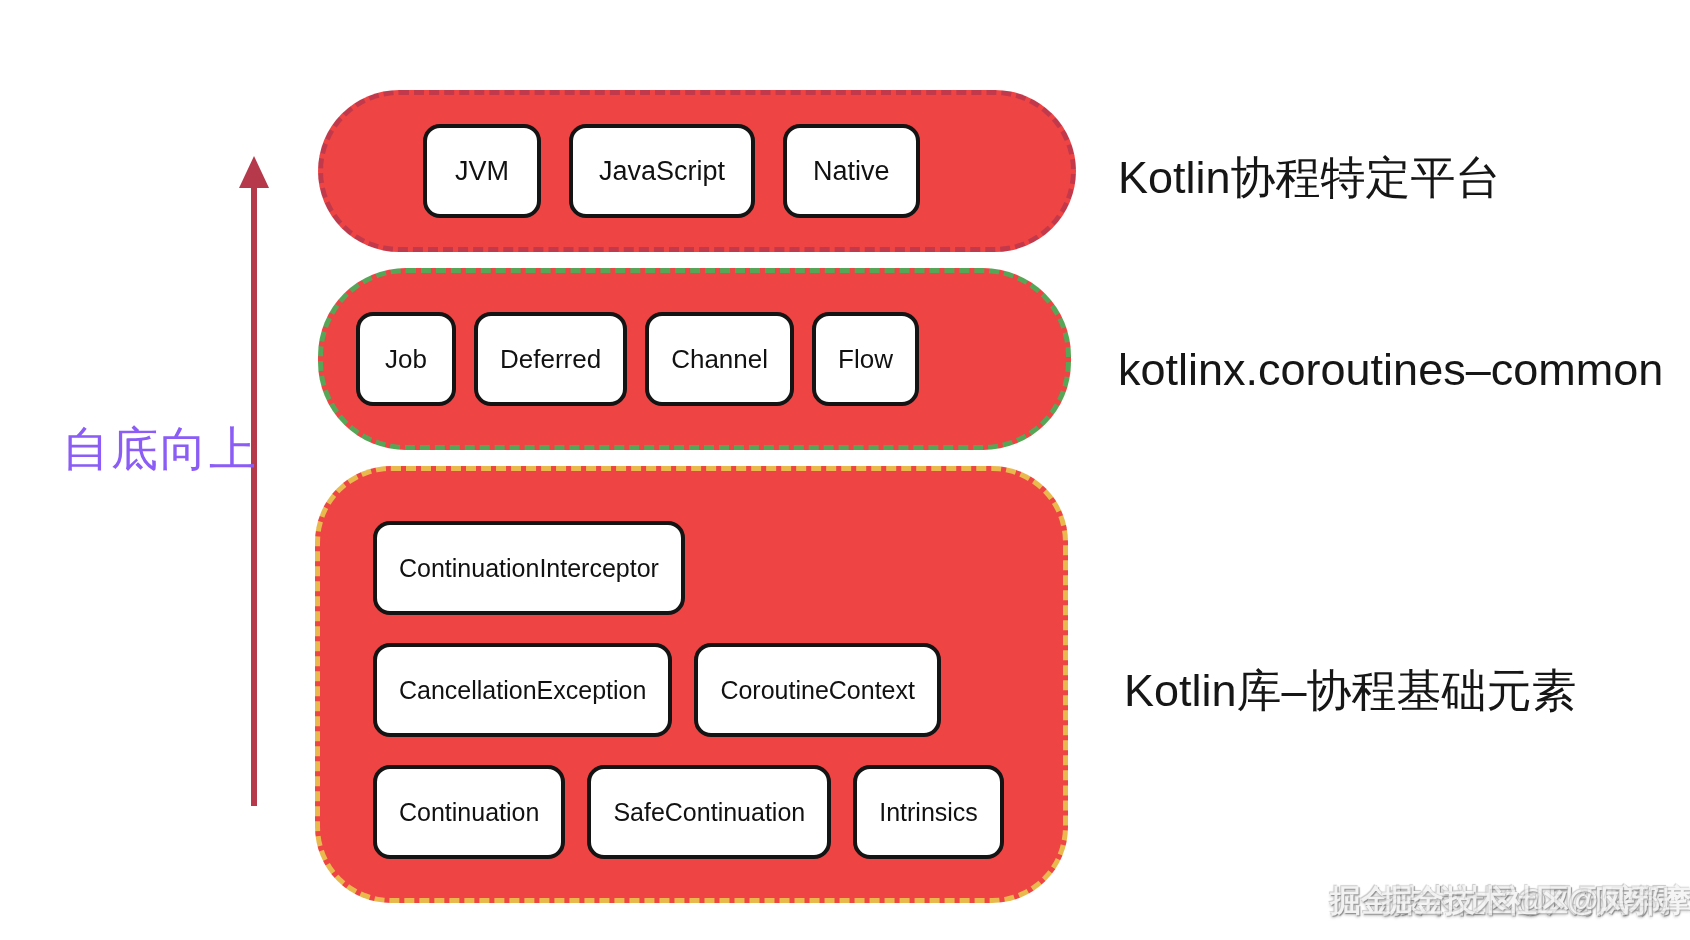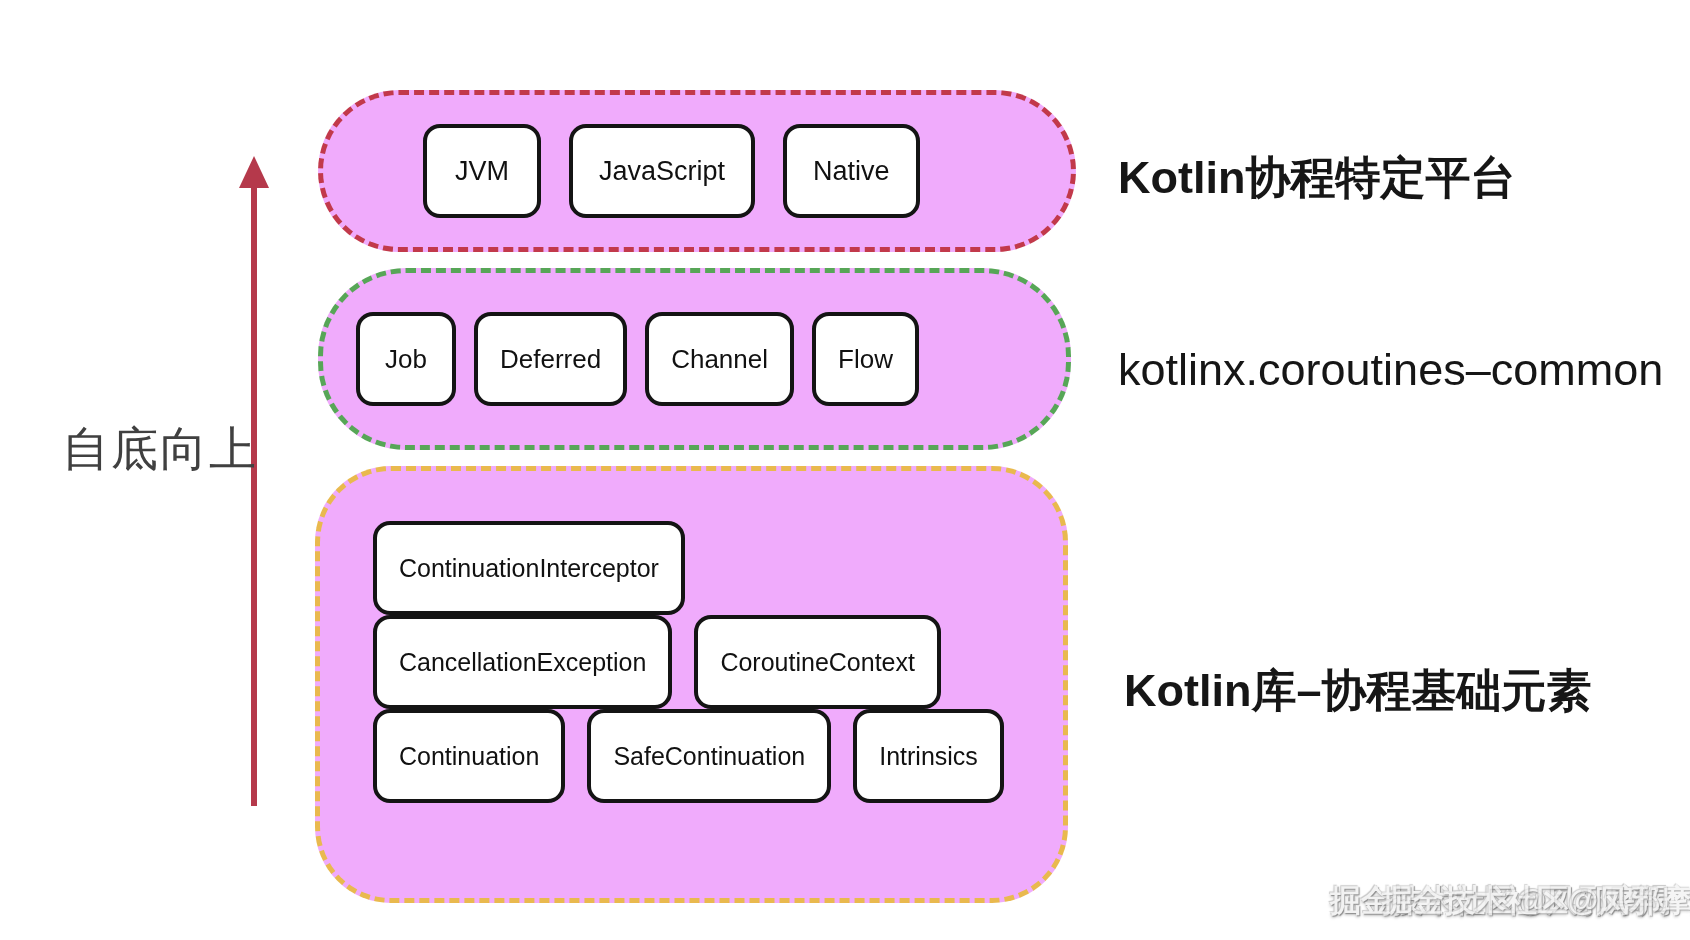--- a/index.html
+++ b/index.html
@@ -36,29 +36,29 @@
     border-right: 15px solid transparent;
     border-bottom: 32px solid #b5394b;
   }
   .arrow-label {
     position: absolute;
     left: 62px;
     top: 418px;
     font-size: 47px;
     font-weight: 500;
     letter-spacing: 2px;
-    color: #404040;
+    color: #8b5cf6;
     white-space: nowrap;
   }
 
   
   .layer {
     position: absolute;
     box-sizing: border-box;
-    background: #f0abfc;
+    background: #ef4444;
   }
   .layer.platform {
     left: 318px;
     top: 90px;
     width: 758px;
     height: 162px;
     border: 5px dashed #c2394b;
     border-radius: 82px;
     display: flex;
     align-items: center;
@@ -79,20 +79,21 @@
   }
   .layer.base {
     left: 315px;
     top: 466px;
     width: 753px;
     height: 437px;
     border: 5px dashed #e9b94e;
     border-radius: 76px;
     display: flex;
     flex-direction: column;
+    gap: 28px;
     padding-top: 50px;
     padding-left: 53px;
   }
   .box-row {
     display: flex;
     gap: 22px;
   }
 
   
   .box {
@@ -119,21 +120,21 @@
   .layer.base .box {
     min-width: 0;
     padding: 0 22px;
     font-size: 25px;
   }
 
   
   .layer-label {
     position: absolute;
     font-size: 45px;
-    font-weight: 700;
+    font-weight: 400;
     color: #161616;
     white-space: nowrap;
   }
   .layer-label.l1 { left: 1118px; top: 148px; }
   .layer-label.l2 { left: 1118px; top: 344px; font-weight: 400; }
   .layer-label.l3 { left: 1124px; top: 661px; text-align: center; }
 
   
   .watermark {
     position: absolute;

